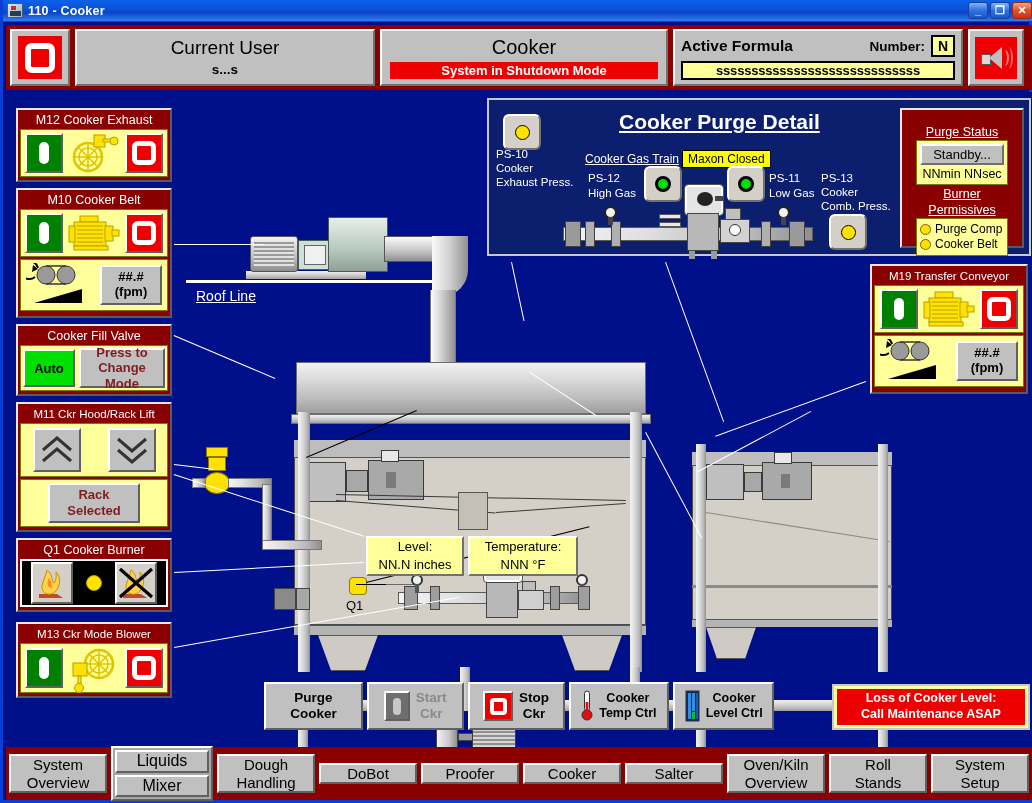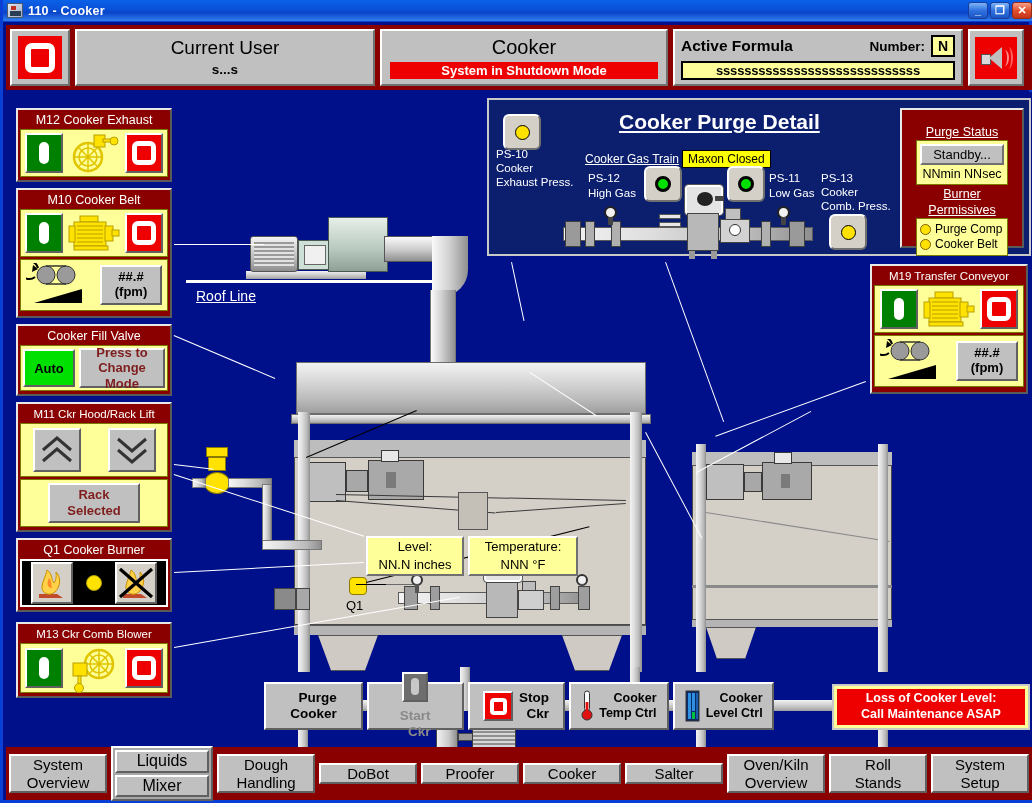--- a/index.html
+++ b/index.html
@@ -285,21 +285,21 @@
   
   .actionbar { position:absolute; left: 258px; top: 590px; width: 510px; height: 48px; display:flex; gap:4px;}
   .act {
     background:#c0c0c0; border-top:2px solid #ffffff; border-left:2px solid #ffffff;
     border-right:2px solid #606060; border-bottom:2px solid #606060;
     display:flex; align-items:center; justify-content:center; gap:6px;
     font-size: 13.5px; font-weight:bold; color:#000; cursor:pointer; text-align:center;
     line-height:1.2; padding: 0 6px;
   }
   .act.disabled { color:#8a8a8a; }
-  .act .lbl2 { display:flex; flex-direction:column; align-items:flex-end; }
+  .act .lbl2 { display:flex; flex-direction:column; align-items:center; }
   .mini-start {
     width:26px; height:30px; background:#008000; flex:none;
     border-top:2px solid #fff; border-left:2px solid #fff;
     border-right:2px solid #606060; border-bottom:2px solid #606060;
     display:flex; align-items:center; justify-content:center;
   }
   .mini-start.off { background:#6e6e6e; }
   .mini-start i { width:8px; height:17px; background:#fff; border-radius:4px; display:block;}
   .mini-start.off i { background:#c8c8c8; }
   .mini-stop {
@@ -690,21 +690,21 @@
           <svg width="38" height="38" viewBox="0 0 38 38">
             <path d="M6 30 L24 30 L30 34 L6 34 Z" fill="#c04a2a"></path>
             <path d="M14 6 C20 10 18 16 21 19 C24 15 23 10 23 8 C28 13 28 22 22 28 C16 33 8 29 9 22 C10 16 13 12 14 6 Z" fill="#ffd24a" stroke="#c89000"></path>
             <path d="M3 5 L35 33 M35 5 L3 33" stroke="#000" stroke-width="3.2"></path>
           </svg>
         </div>
       </div>
     </div>
 
     <div class="panel" style="left:10px;top:530px;width:156px;height:76px;">
-      <div class="panel-title" style="font-size:11.5px;">M13 Ckr Comb Blower</div>
+      <div class="panel-title" style="font-size:11.5px;">M13 Ckr Mode Blower</div>
       <div class="panel-body" style="height:50px;">
         <div class="ctl-start btn3d">
             <i></i>
           </div>
         <div class="fan-y">
           <svg width="54" height="46" viewBox="0 0 54 46">
             <circle cx="32" cy="17" r="14" fill="none" stroke="#e0c400" stroke-width="2.5"></circle>
             <circle cx="32" cy="17" r="9" fill="none" stroke="#e0c400" stroke-width="1.5"></circle>
             <path d="M23 8 L41 26 M41 8 L23 26 M32 3 L32 31 M18 17 L46 17" stroke="#e0c400" stroke-width="1.5" fill="none"></path>
             <rect x="6" y="16" width="14" height="13" fill="#ffe200" stroke="#b79f00"></rect>
@@ -766,21 +766,21 @@
       <div>NNN  °F</div>
     </div>
 
     <div class="actionbar">
       <div class="act" style="width:102px;">
         <div class="lbl2">
           <span>Purge</span>
           <span>Cooker</span>
         </div>
       </div>
-      <div class="act disabled" style="width:100px;flex-direction:column;">
+      <div class="act disabled" style="width:100px;">
         <div class="mini-start off">
             <i></i>
           </div>
         <div class="lbl2">
           <span>Start</span>
           <span>Ckr</span>
         </div>
       </div>
       <div class="act" style="width:100px;">
         <div class="mini-stop">

